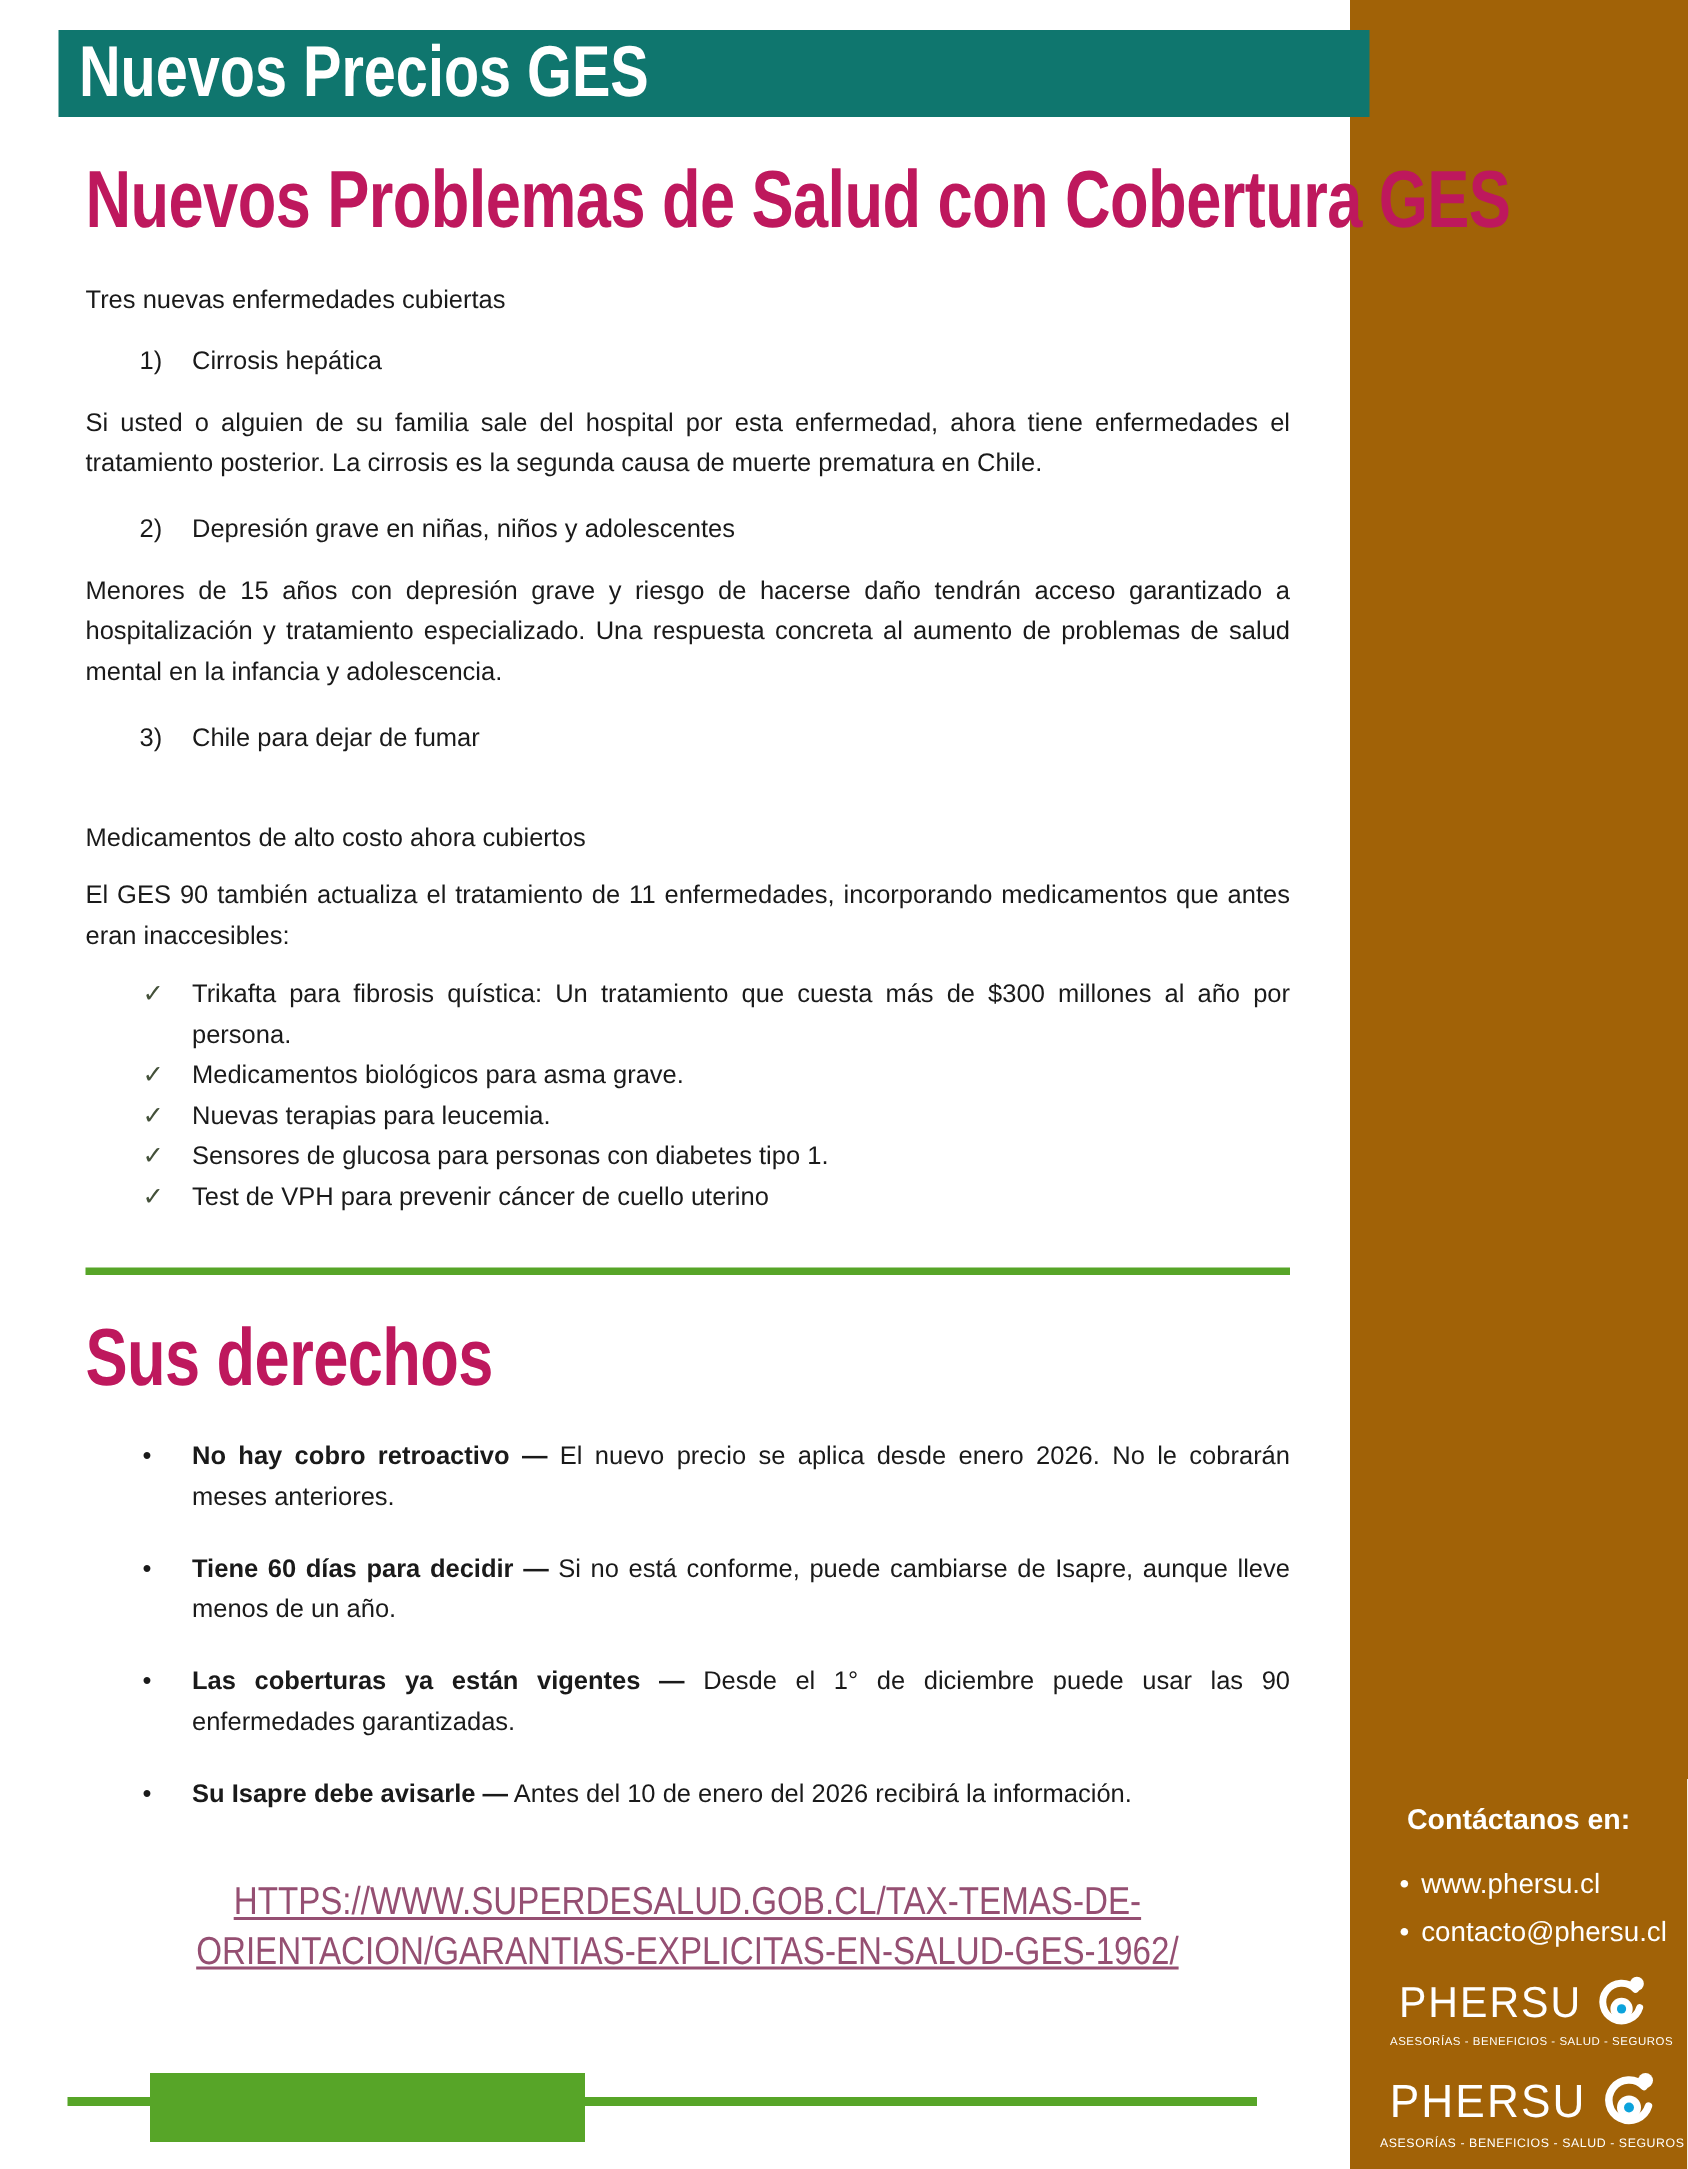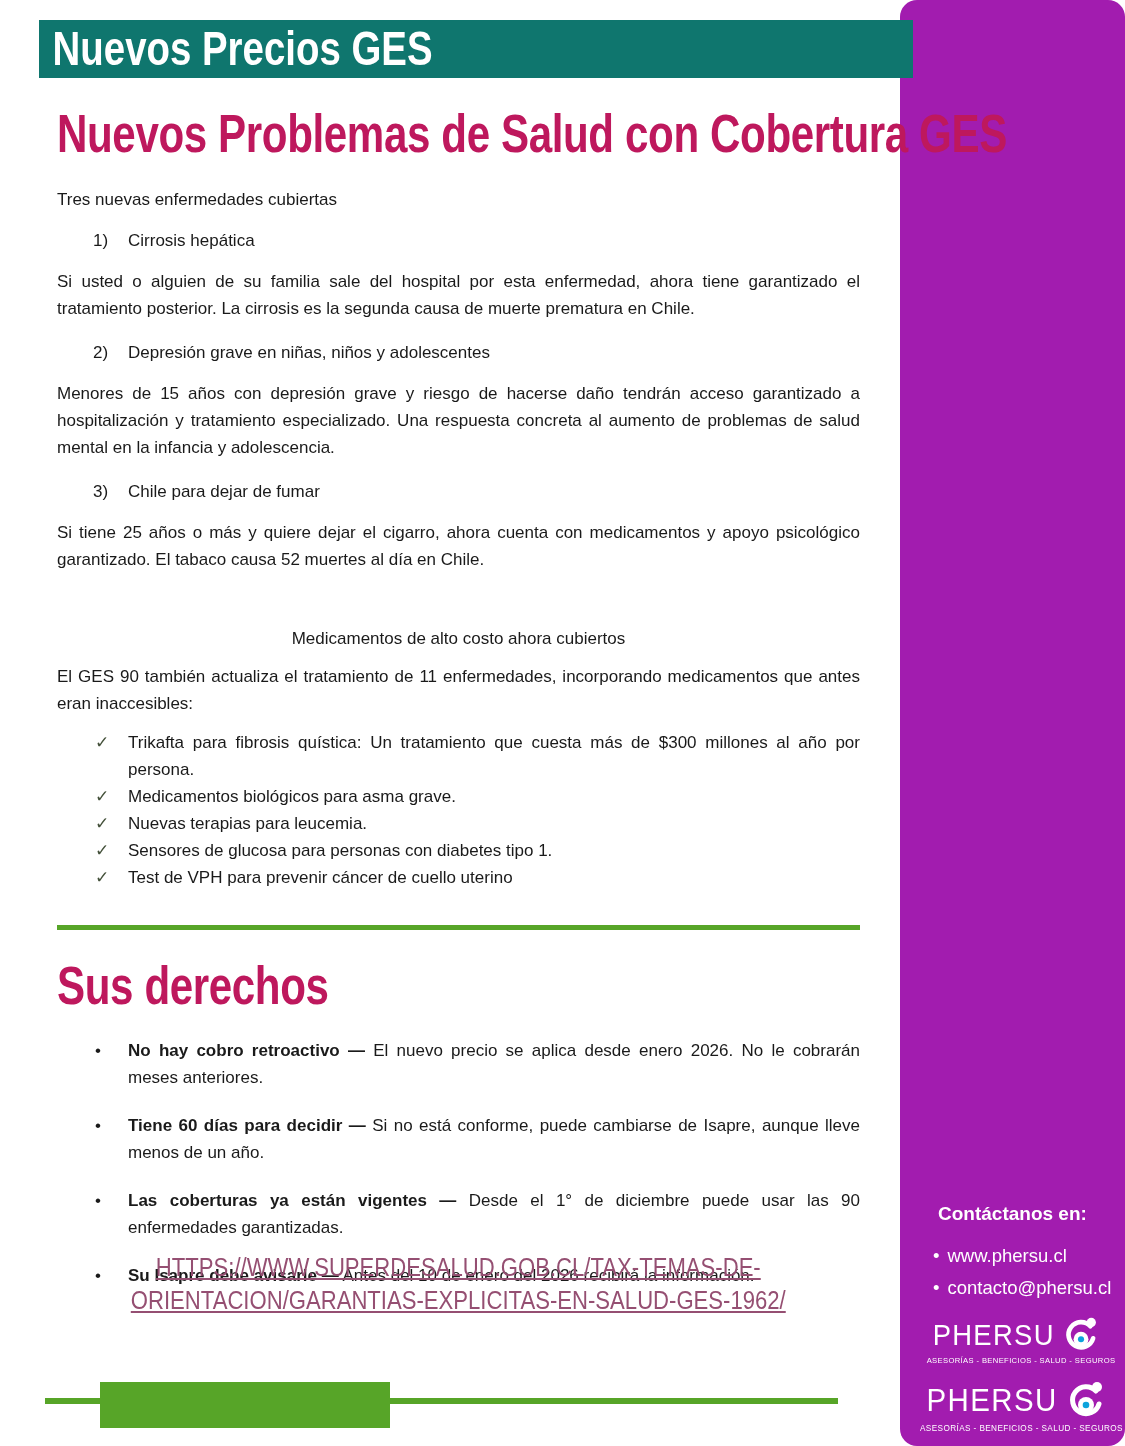--- a/index.html
+++ b/index.html
@@ -1,21 +1,21 @@
 <!DOCTYPE html>
 <html><head>
 <meta charset="utf-8">
 <style>
   html,body{margin:0;padding:0;background:#fff;}
   .page{position:relative;width:1125px;height:1446px;background:#fff;overflow:hidden;
         font-family:"Liberation Sans",sans-serif;color:#1a1a1a;}
 
   
-  .sidebar{position:absolute;right:0;top:0;width:225px;height:1446px;background:#a21caf;
-           clip-path:polygon(82px 0,225px 0,221px 1446,18px 1446);border-radius:17px;}
+  .sidebar{position:absolute;right:0;top:0;width:225px;height:1446px;background:#a16207;
+           clip-path:polygon(82px 0,225px 0,221px 1446,18px 1446);}
   .contact-heading{position:absolute;left:38px;top:1203px;color:#fff;font-weight:bold;font-size:19px;}
   .contact-item{position:absolute;left:33px;color:#fff;font-size:18.5px;white-space:nowrap;}
   .ci1{top:1245px}.ci2{top:1277px}
   .contact-item .dot{margin-right:8px;}
   .logo{position:absolute;left:20px;width:190px;text-align:center;color:#fff;}
   .logo1{top:1316px;transform:scale(.93);transform-origin:center top;}
   .logo2{top:1380px;}
   .logo-row{display:flex;align-items:center;justify-content:center;gap:3px;}
   .logo-name{font-size:31px;font-weight:400;letter-spacing:1.5px;display:inline-block;transform:scaleX(.95);}
   .logo-tagline{font-size:8.2px;letter-spacing:.4px;margin-top:2px;white-space:nowrap;}
@@ -24,21 +24,21 @@
   .content{position:absolute;left:57px;top:0;width:803px;height:1446px;}
   .green-bar{margin:20px 0 0 -18px;width:874px;height:58px;background:#0f766e;}
   .cond{display:inline-block;transform:scaleX(.8);transform-origin:left center;}
   .green-bar .t{font-weight:bold;font-size:48px;color:#fff;line-height:57px;padding-left:17px;letter-spacing:0;white-space:nowrap;}
   .bighead{margin:0;margin-top:24px;font-size:54px;font-weight:bold;color:#be185d;}
   .bighead .t{transform:scaleX(.78);letter-spacing:-.5px;white-space:nowrap;}
   .subhead{font-size:17px;font-weight:normal;margin:0;margin-top:26px;}
   .body{font-size:17px;line-height:27px;text-align:justify;margin:0;margin-top:14px;}
   .num-item{margin-top:17px;padding-left:71px;position:relative;font-size:17px;line-height:27px;}
   .num-item .marker{position:absolute;left:36px;}
-  .gap-lg{margin-top:56px;text-align:center;}
+  .gap-lg{margin-top:44px;}
   .check-list{margin-top:12px;}
   .check-item{position:relative;padding-left:71px;font-size:17px;line-height:27px;text-align:justify;}
   .check-item .check{position:absolute;left:38px;color:#44513a;}
   .divider{margin-top:34px;height:5px;background:#57A528;width:803px;}
   .rights-item{position:relative;padding-left:71px;margin-top:21px;font-size:17px;line-height:27px;text-align:justify;}
   .rights-item .bdot{position:absolute;left:38px;}
   .rights-item b{font-weight:bold;}
 
   .info-banner{position:absolute;left:-18px;top:1228px;width:829px;height:40px;background:#4472C4;color:#fff;text-align:center;}
   .info-banner .t{transform:scaleX(.85);transform-origin:center;font-size:21px;line-height:40px;letter-spacing:.5px;white-space:nowrap;}
@@ -99,33 +99,32 @@
     <h1 class="bighead">
       <span class="cond t">Nuevos Problemas de Salud con Cobertura GES</span>
     </h1>
 
     <h3 class="subhead">Tres nuevas enfermedades cubiertas</h3>
 
     <div class="num-item">
       <span class="marker">1)</span>
       <span>Cirrosis hepática</span>
     </div>
-    <p class="body">Si usted o alguien de su familia sale del hospital por esta enfermedad, ahora tiene garantizado el tratamiento posterior. La cirrosis es la segunda causa de muerte prematura en Chile.</p>
+    <p class="body">Si usted o alguien de su familia sale del hospital por esta enfermedad, ahora tiene enfermedades el tratamiento posterior. La cirrosis es la segunda causa de muerte prematura en Chile.</p>
 
     <div class="num-item">
       <span class="marker">2)</span>
       <span>Depresión grave en niñas, niños y adolescentes</span>
     </div>
     <p class="body">Menores de 15 años con depresión grave y riesgo de hacerse daño tendrán acceso garantizado a hospitalización y tratamiento especializado. Una respuesta concreta al aumento de problemas de salud mental en la infancia y adolescencia.</p>
 
     <div class="num-item">
       <span class="marker">3)</span>
       <span>Chile para dejar de fumar</span>
     </div>
-    <p class="body">Si tiene 25 años o más y quiere dejar el cigarro, ahora cuenta con medicamentos y apoyo psicológico garantizado. El tabaco causa 52 muertes al día en Chile.</p>
 
     <h3 class="subhead gap-lg">Medicamentos de alto costo ahora cubiertos</h3>
     <p class="body">El GES 90 también actualiza el tratamiento de 11 enfermedades, incorporando medicamentos que antes eran inaccesibles:</p>
 
     <div class="check-list">
       <div class="check-item">
         <span class="check">✓</span>
         <span>Trikafta para fibrosis quística: Un tratamiento que cuesta más de $300 millones al año por persona.</span>
       </div>
       <div class="check-item">

